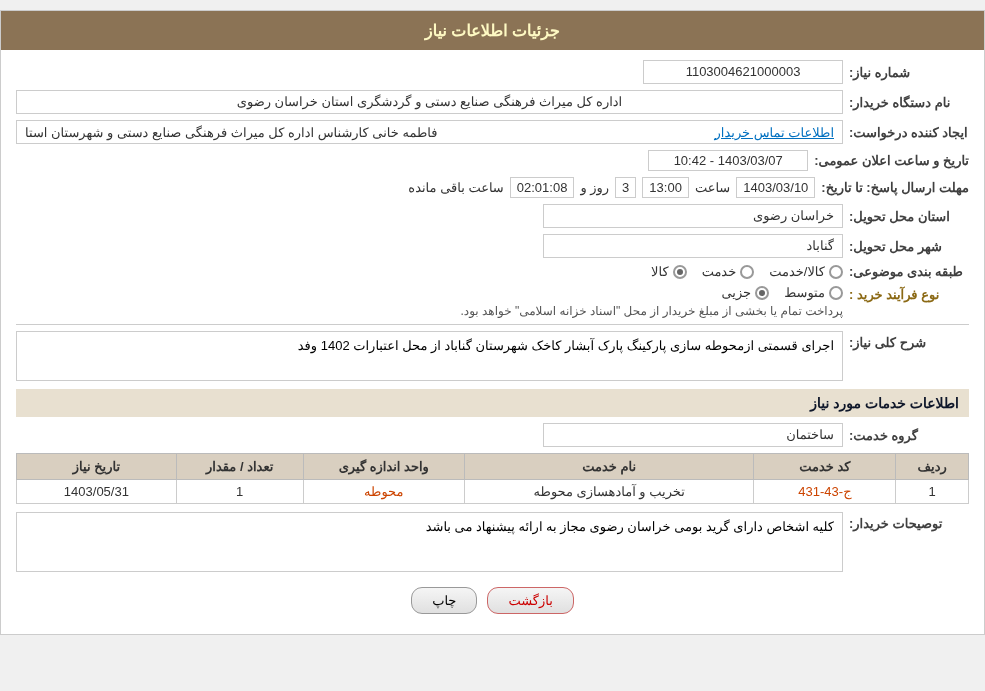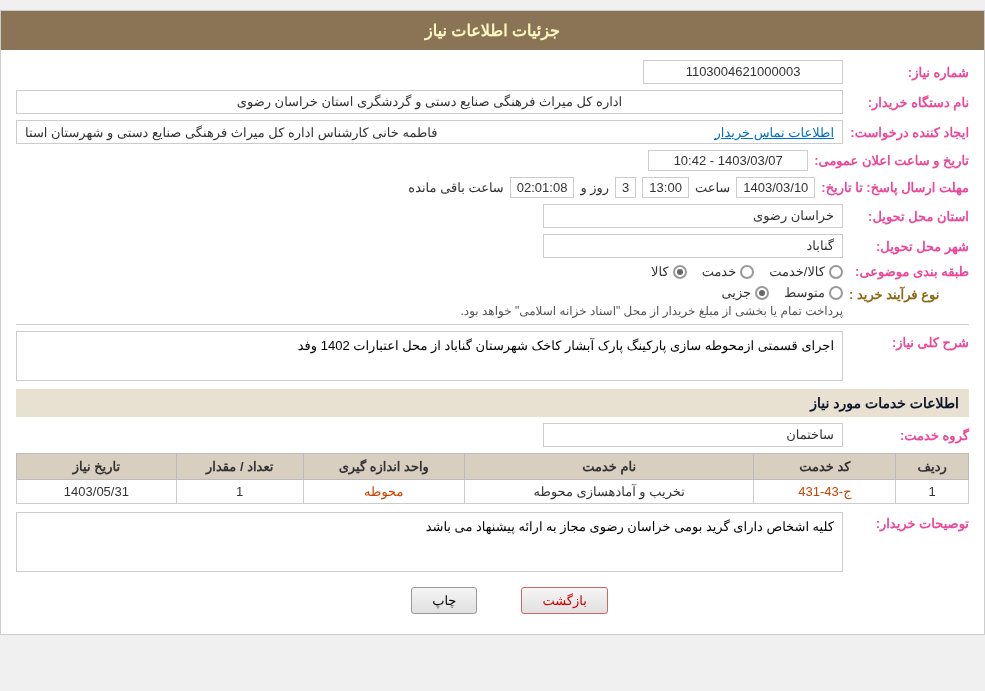--- a/index.html
+++ b/index.html
@@ -27,25 +27,25 @@
     .content {
       padding: 10px 15px;
     }
     .row {
       display: flex;
       align-items: center;
       margin-bottom: 6px;
       gap: 6px;
     }
     .label {
-      color: #ec4899;
+      color: #404040;
       font-weight: bold;
       white-space: nowrap;
       min-width: 120px;
-      text-align: right;
+      text-align: left;
     }
     .value-box {
       border: 1px solid #ccc;
       padding: 3px 8px;
       background: #fff;
       min-height: 24px;
       flex: 1;
     }
     .inline-input {
       border: 1px solid #ccc;
@@ -160,22 +160,21 @@
       gap: 10px;
       margin: 15px 0 10px 0;
     }
     .btn {
       padding: 5px 20px;
       border: 1px solid #999;
       cursor: pointer;
       font-family: Tahoma, Arial, sans-serif;
       font-size: 13px;
       background: linear-gradient(to bottom, #f5f5f5, #e0e0e0);
-      border-radius: 3px;
-      margin-left: 34px;
+      border-radius: 11px;
     }
     .btn-print {
       background: linear-gradient(to bottom, #f5f5f5, #e0e0e0);
     }
     .btn-back {
       background: linear-gradient(to bottom, #f5f5f5, #e0e0e0);
       color: #cc0000;
       border: 1px solid #cc6666;
     }
     .divider {

